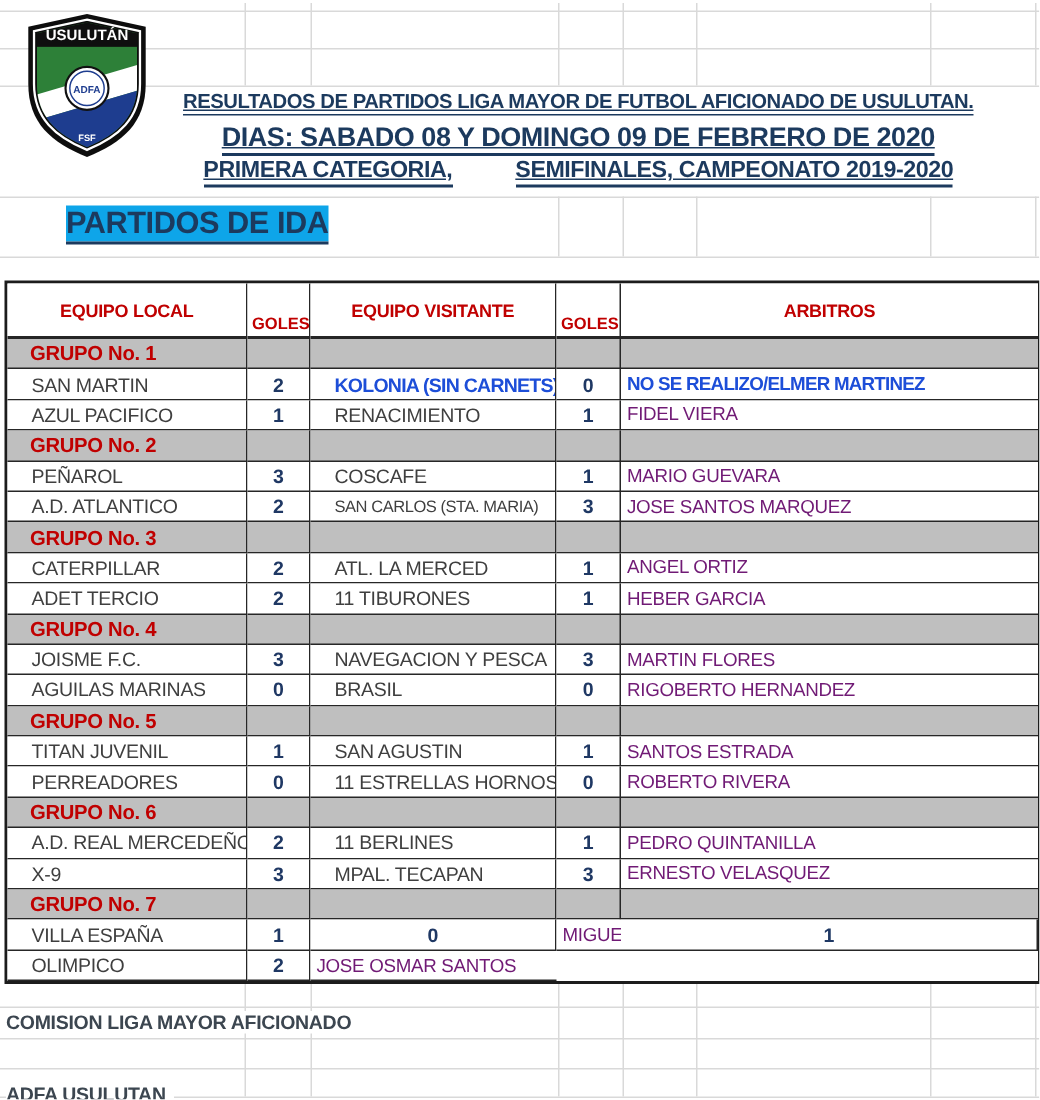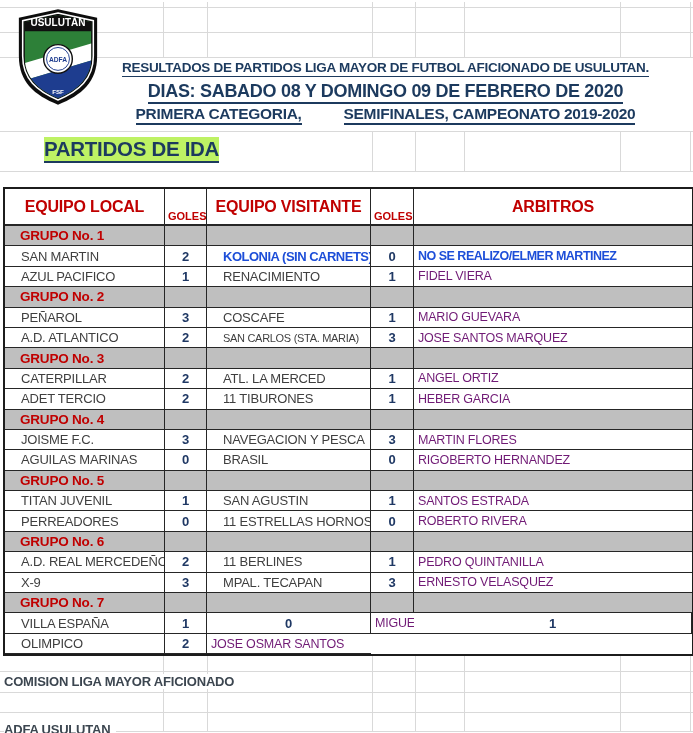--- a/index.html
+++ b/index.html
@@ -7,39 +7,39 @@
   .sheet{position:relative; width:693px; height:733px; background:#ffffff; overflow:hidden;}
 
   
   .hline{position:absolute; left:0; width:693px; height:1px; background:#d9d9d9; z-index:0;}
   .vline{position:absolute; width:1px; background:#d9d9d9; z-index:0;}
 
   
   .logo{position:absolute; left:16px; top:8px; z-index:3;}
 
   
-  .title{position:absolute; left:80px; right:2px; text-align:center; color:#1c3a5e; font-weight:bold; z-index:2; letter-spacing:-0.3px; white-space:nowrap;}
+  .title{position:absolute; left:80px; right:2px; text-align:center; color:#1c3a5e; font-weight:bold; z-index:2; letter-spacing:-0.3px; white-space:nowrap;text-decoration:underline;}
   .title .u{border-bottom:2px solid #1c3a5e; padding-bottom:1px; background:#fff;}
   .t1{top:60px; font-size:13.5px;}
   .t1 .u{border-bottom-width:1.5px;}
   .t2{top:81px; font-size:18px;}
   .t3{top:105px; font-size:15.5px;}
   .t3 .gap{display:inline-block; width:42px;}
-  .section-title{position:absolute; left:44px; top:137px; font-size:20.5px; font-weight:bold; color:#1c3a5e; z-index:2; letter-spacing:-0.3px; background:#bef264;}
+  .section-title{position:absolute; left:44px; top:137px; font-size:20.5px; font-weight:bold; color:#1c3a5e; z-index:2; letter-spacing:-0.3px; background:#0ea5e9;}
   .section-title span{border-bottom:2.5px solid #1c3a5e; padding-bottom:1px;}
 
   
   .results-table{position:absolute; left:3px; top:187px; width:687px; z-index:2;
     display:grid; grid-template-columns:160px 42px 164px 43px 1fr;
     background:#fff; border:2px solid #1c1c1c;}
   .cell{border-right:1px solid #262626; border-bottom:1px solid #262626; box-sizing:border-box;
     display:flex; align-items:center; overflow:hidden; white-space:nowrap; background:#fff;}
   .c5{border-right:none;}
   .hcell{height:37px; color:#c00000; font-weight:bold; border-bottom-width:2px;}
-  .hc-c{justify-content:center; font-size:16px; letter-spacing:-0.2px;}
+  .hc-c{justify-content:center; font-size:12px; letter-spacing:-0.2px;}
   .hc-g{align-items:flex-end; padding:0 0 2px 3px; font-size:11px;}
   .rcell{height:20.4px; font-size:13px; letter-spacing:-0.2px;}
   .team{padding-left:16px; color:#3f3f3f;}
   .arb{padding-left:4px; color:#701a75; font-size:12.5px;}
   .score{justify-content:center; font-weight:bold; color:#1f3864;}
   .group{background:#bfbfbf;padding-left:12px;}
   .group .group-text{color:#c00000; font-weight:bold; font-size:13.5px; padding-left:3px;}
   .hl{font-weight:bold; color:#1d4ed8; letter-spacing:-0.5px;}
   .small{font-size:11px; letter-spacing:-0.3px;}
 

